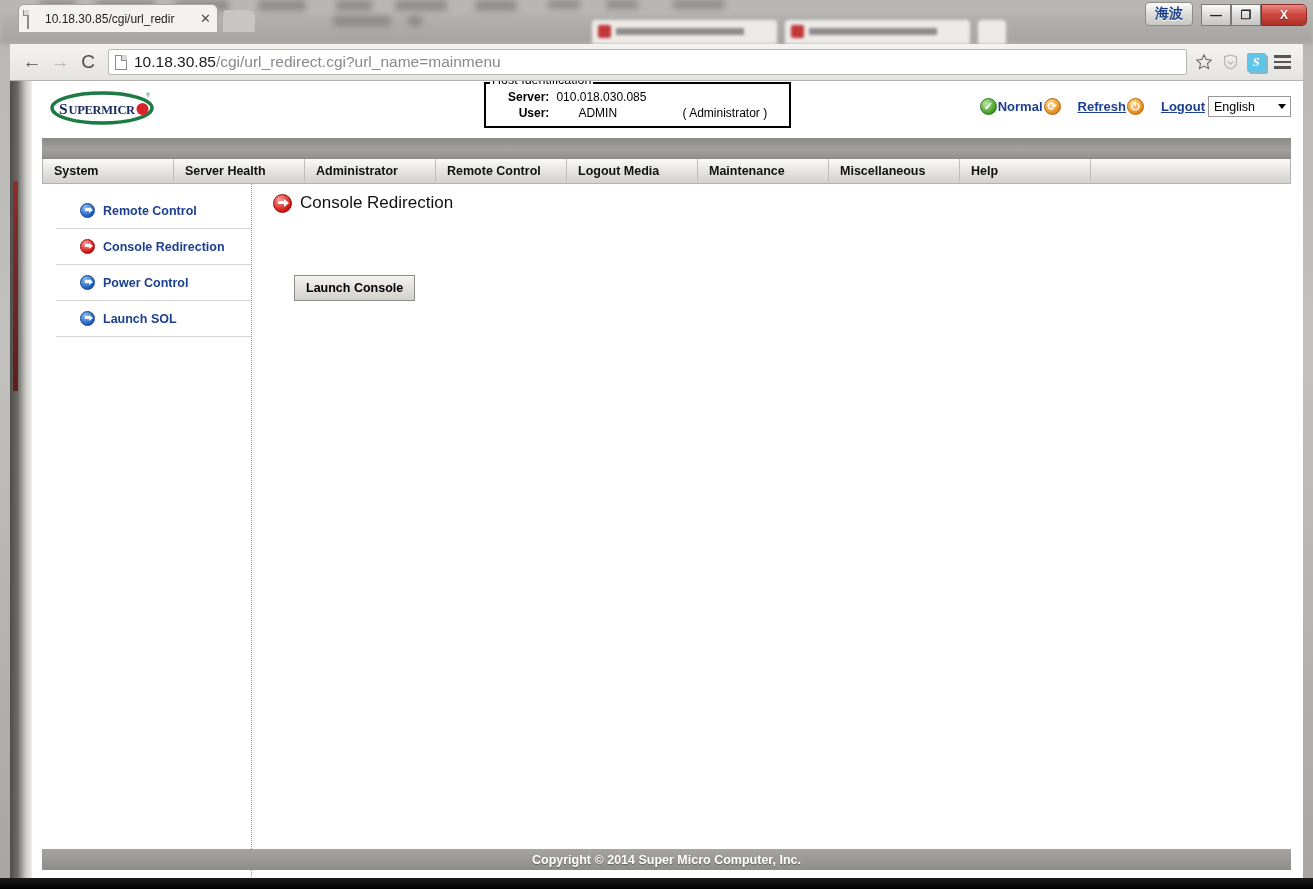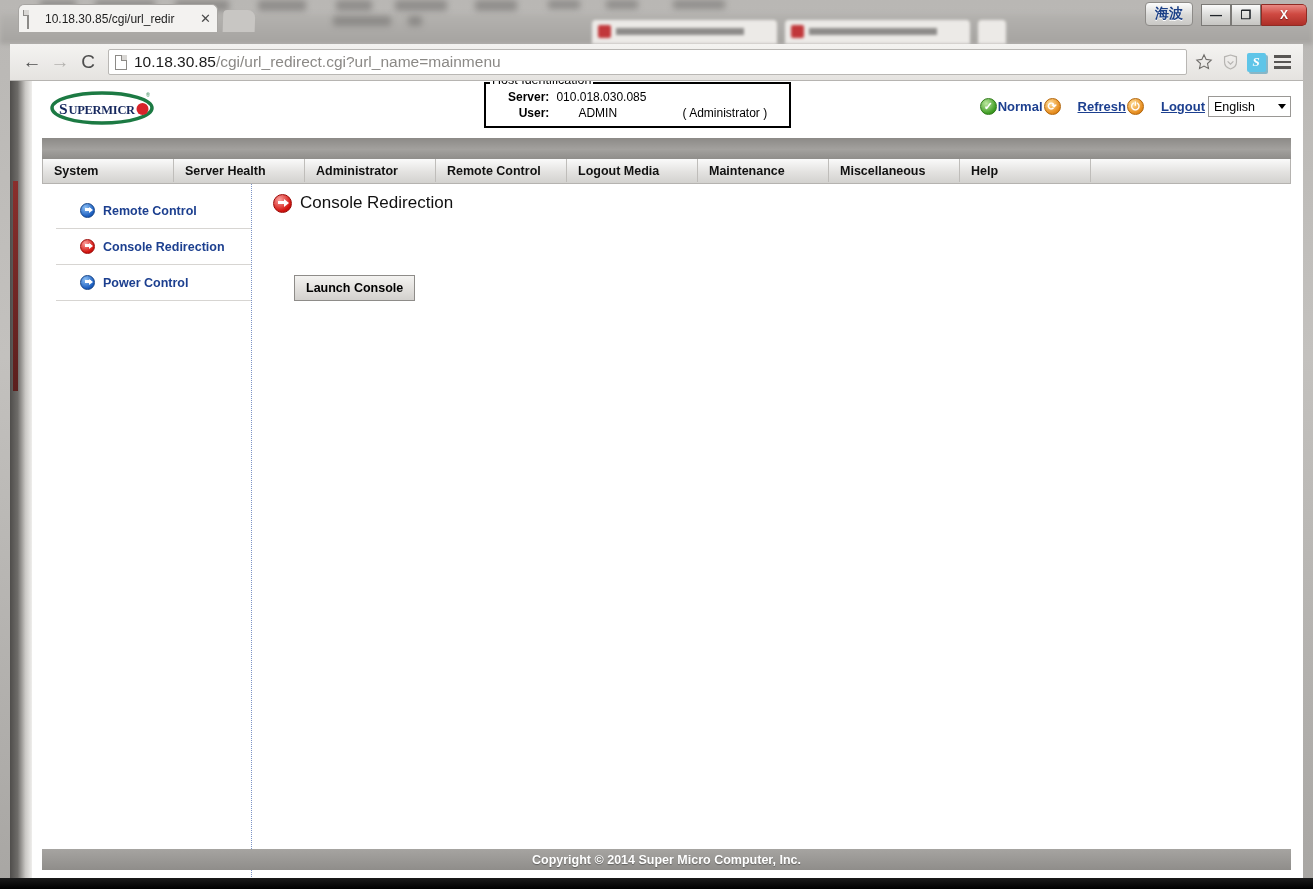--- a/index.html
+++ b/index.html
@@ -499,20 +499,24 @@
           <span>Remote Control</span>
         </div>
         <div class="side-item active">
           <span class="arrow-ico red"></span>
           <span>Console Redirection</span>
         </div>
         <div class="side-item">
           <span class="arrow-ico blue"></span>
           <span>Power Control</span>
         </div>
+        <div class="side-item">
+          <span class="arrow-ico blue"></span>
+          <span>Launch SOL</span>
+        </div>
       </div>
       <div id="sidebar-divline"></div>
 
       <div id="content">
         <div id="page-title">
           <span class="title-ico"></span>
           <span>Console Redirection</span>
         </div>
         <button id="launch-btn">Launch Console</button>
       </div>

